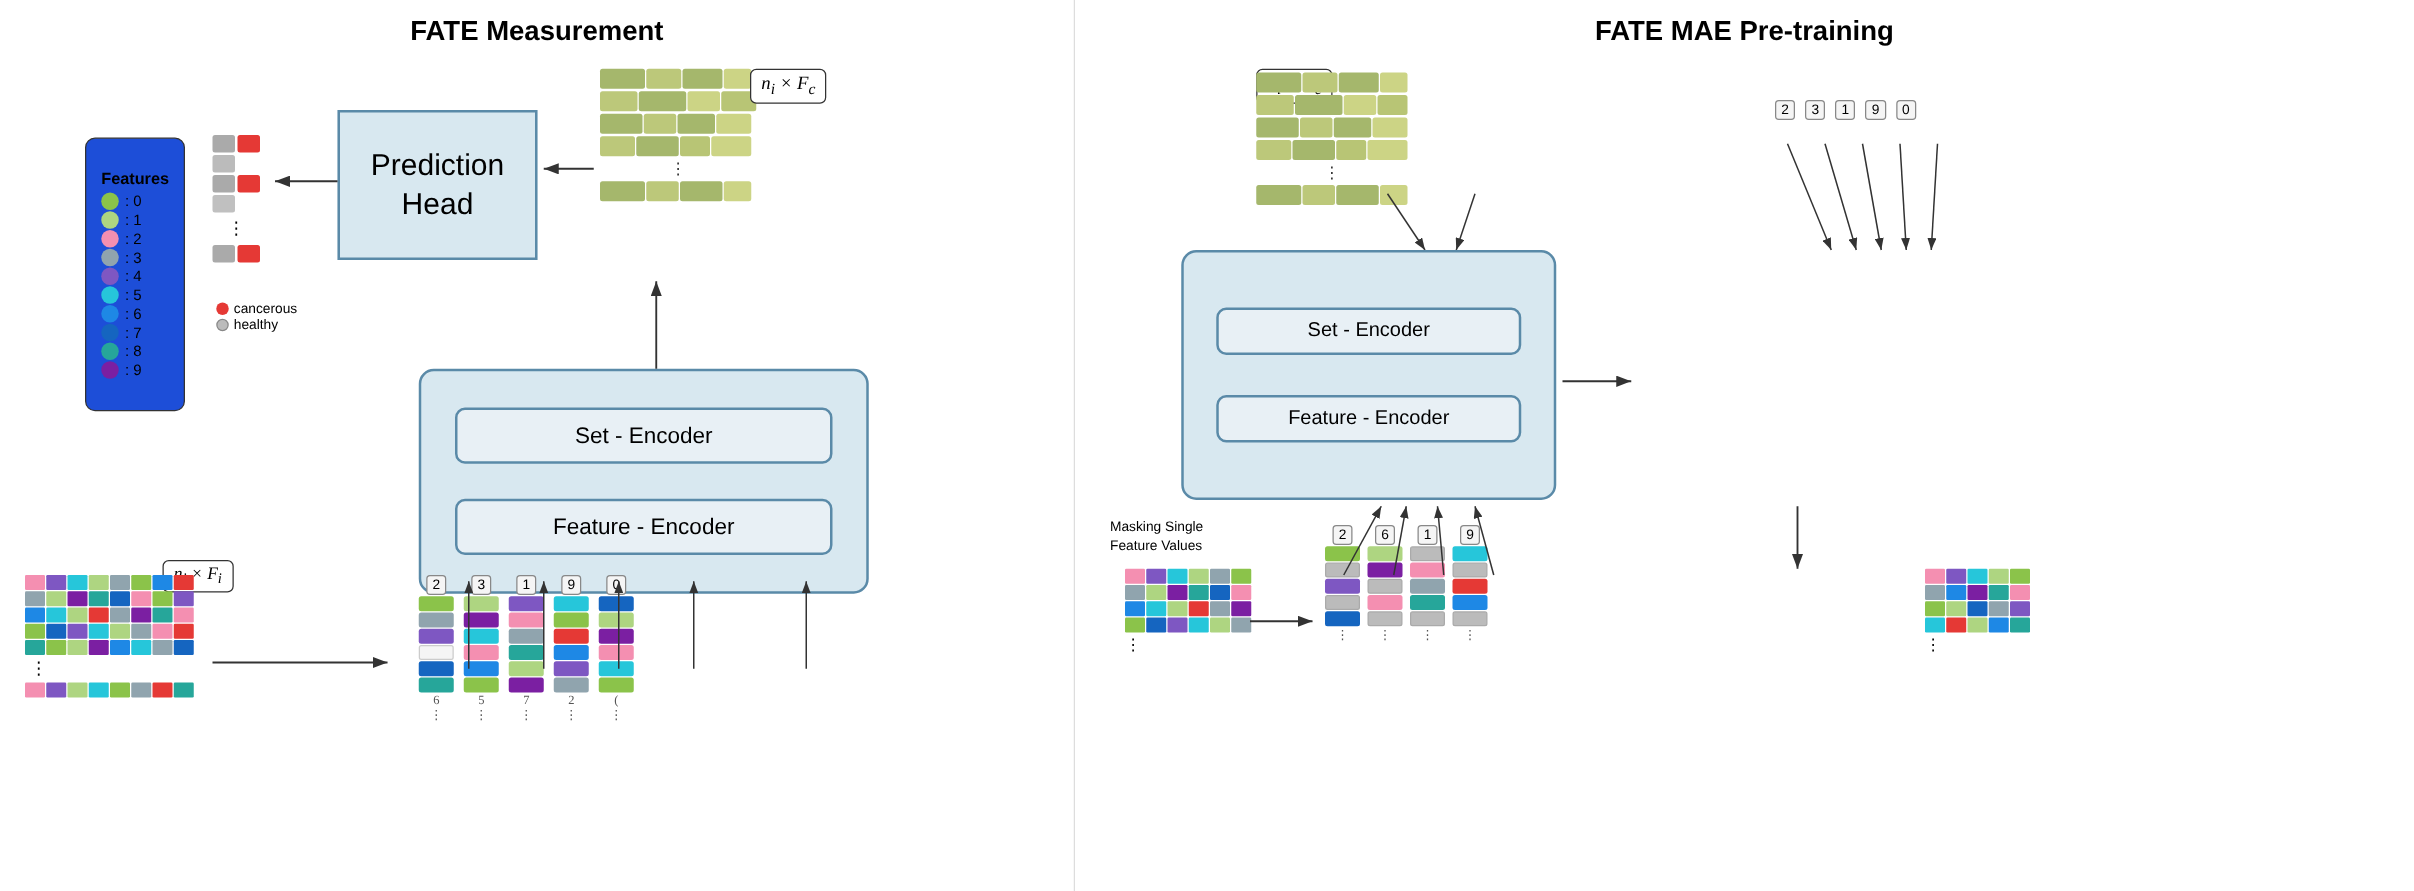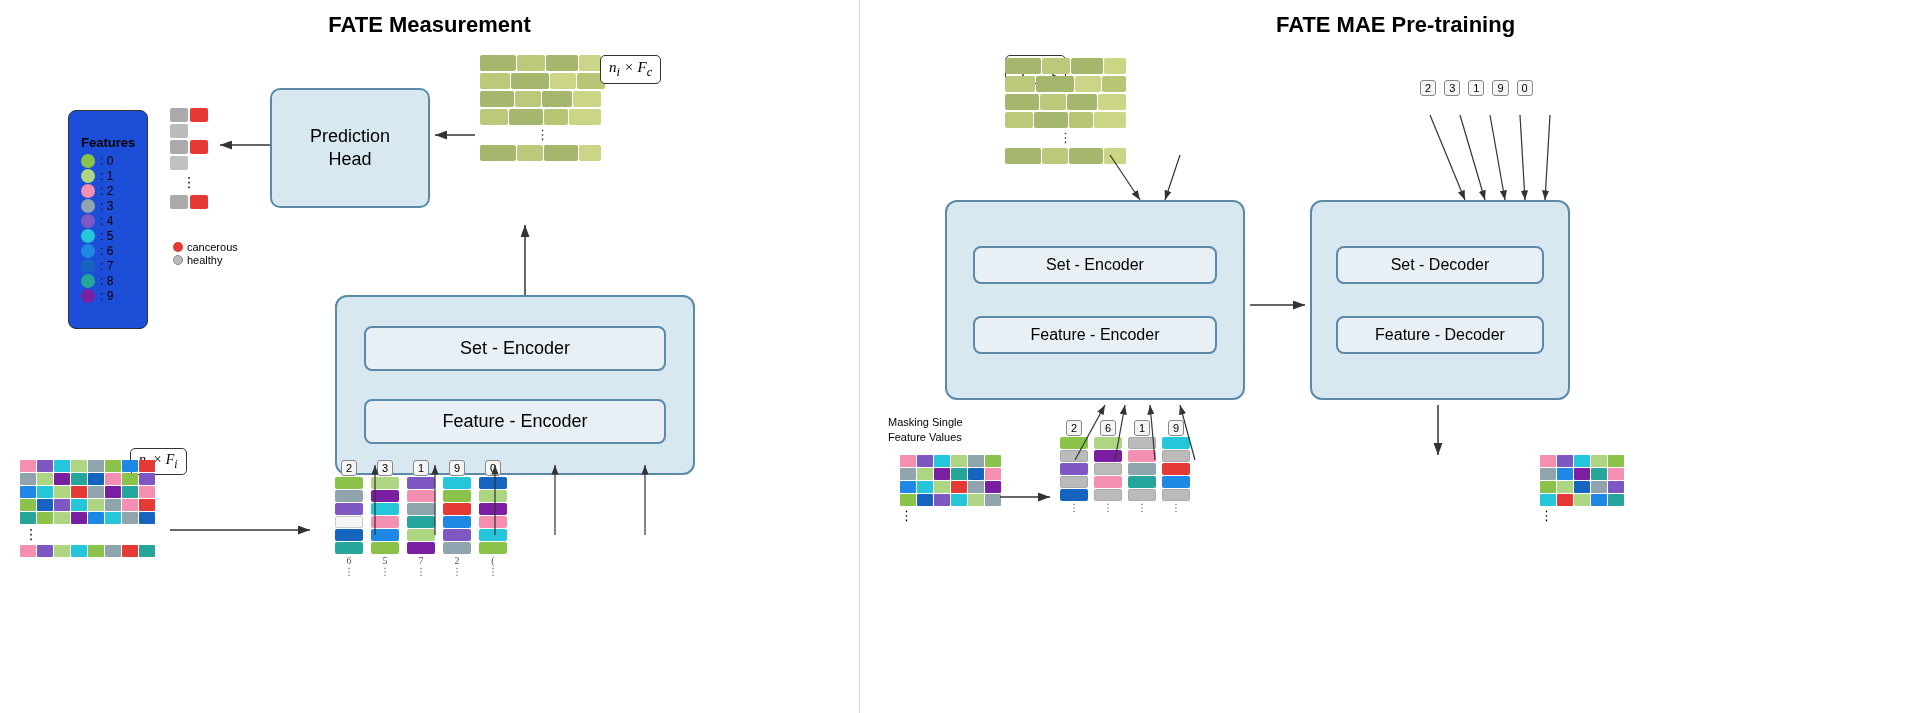--- a/index.html
+++ b/index.html
@@ -94,26 +94,26 @@
     }
 
     
     .prediction-head-box {
       position: absolute;
       left: 270px;
       top: 88px;
       width: 160px;
       height: 120px;
       border: 2px solid #5a8aa8;
-      border-radius: 10px;
+      border-radius: 0;
       background: #d8e8f0;
       display: flex;
       align-items: center;
       justify-content: center;
-      font-size: 18px;
+      font-size: 24px;
       font-family: Arial, sans-serif;
       text-align: center;
       line-height: 1.3;
     }
 
     
     .stacked-bricks-right {
       position: absolute;
       left: 480px;
       top: 55px;
@@ -778,28 +778,20 @@
 
       <div class="right-encoder-box">
         <div class="right-inner-box">
           <span>Set - Encoder</span>
         </div>
         <div class="right-inner-box">
           <span>Feature - Encoder</span>
         </div>
       </div>
 
-      <div class="right-decoder-box">
-        <div class="right-inner-box">
-          <span>Set - Decoder</span>
-        </div>
-        <div class="right-inner-box">
-          <span>Feature - Decoder</span>
-        </div>
-      </div>
 
       <svg class="arrow-svg" style="left:385px;top:295px;width:70px;height:20px;">
         <defs>
             <marker id="rh3" markerWidth="8" markerHeight="6" refX="8" refY="3" orient="auto">
               <polygon points="0 0, 8 3, 0 6" fill="#333"></polygon>
             </marker>
           </defs>
         <line x1="5" y1="10" x2="60" y2="10" stroke="#333" stroke-width="1.5" marker-end="url(#rh3)"></line>
       </svg>
 

